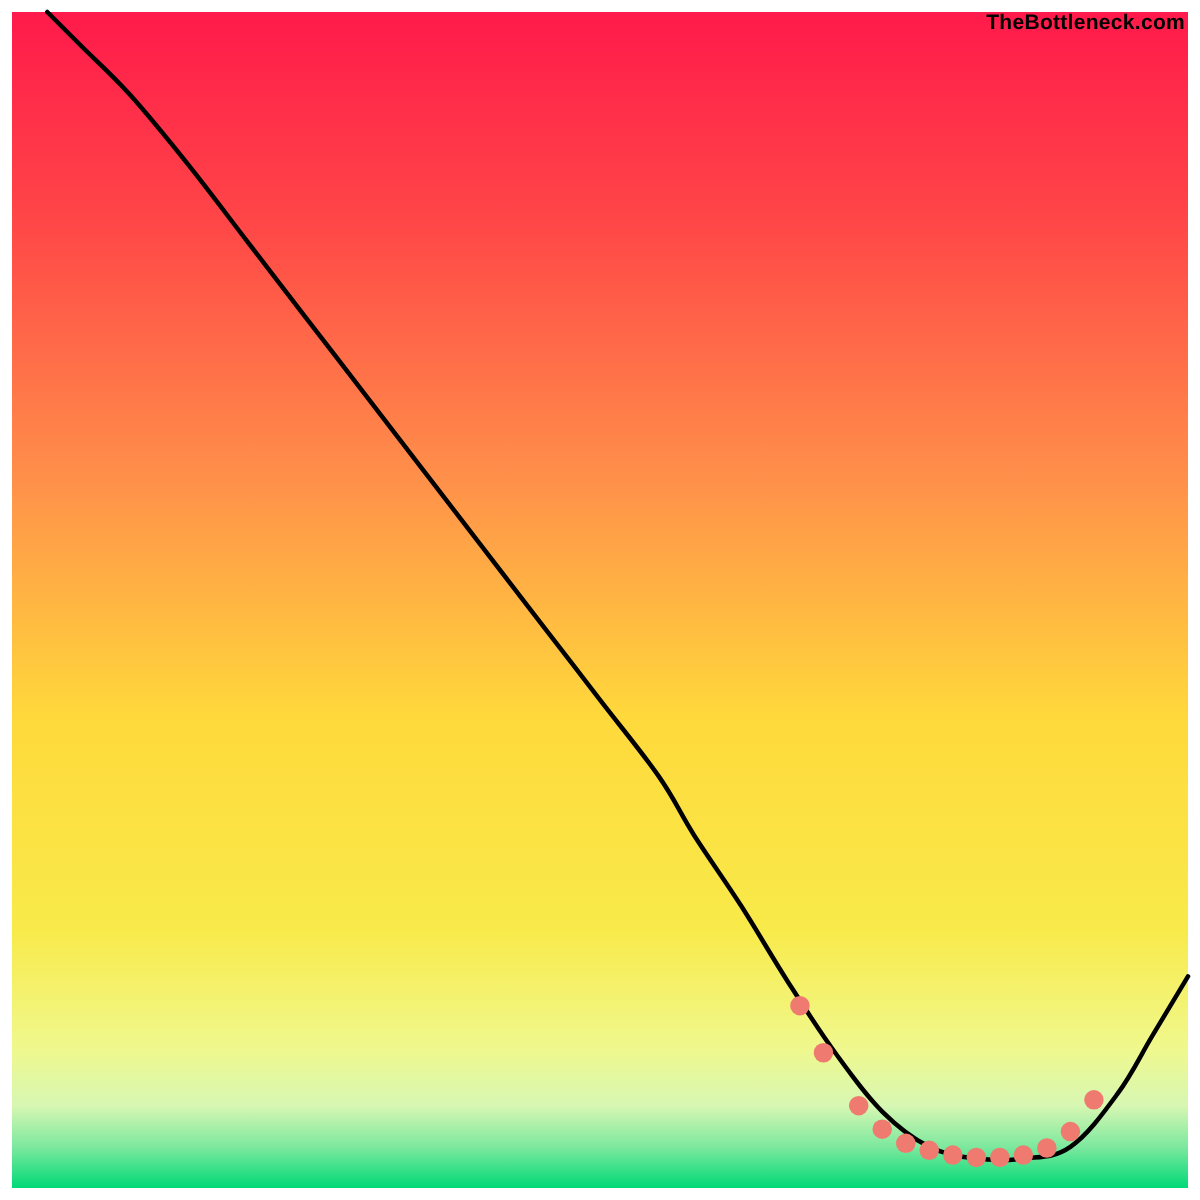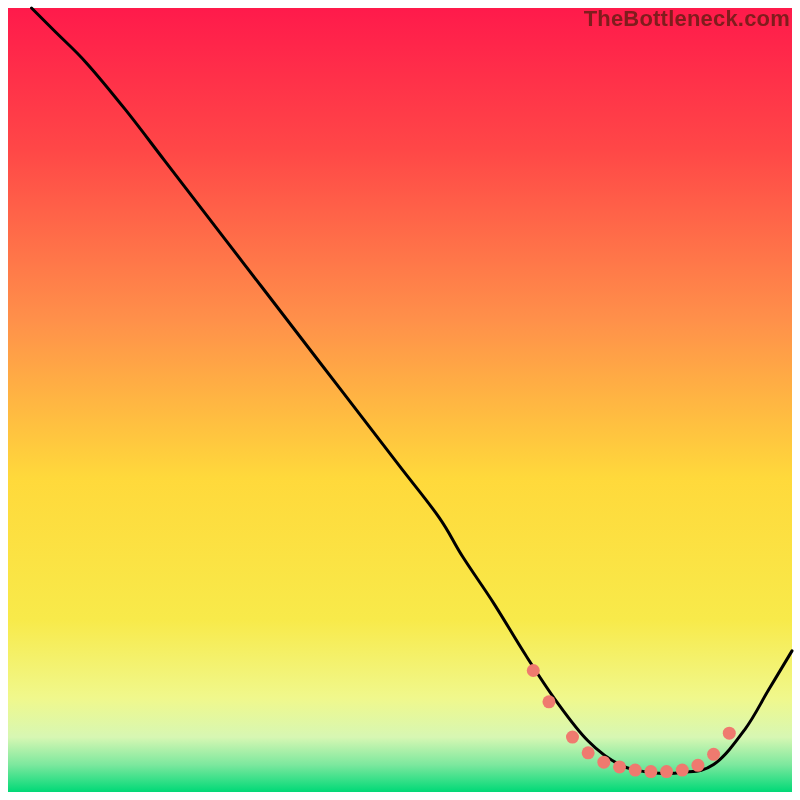--- a/index.html
+++ b/index.html
@@ -13,23 +13,23 @@
   }
   .chart-container {
     position: relative;
     width: 800px;
     height: 800px;
   }
   .watermark {
     position: absolute;
     top: 6px;
     right: 10px;
-    font-size: 22px;
+    font-size: 14px;
     font-weight: 600;
-    color: #7f1d1d;
+    color: #000000;
     letter-spacing: 0.2px;
     z-index: 10;
   }
   svg.plot {
     position: absolute;
     top: 0;
     left: 0;
     width: 800px;
     height: 800px;
   }

